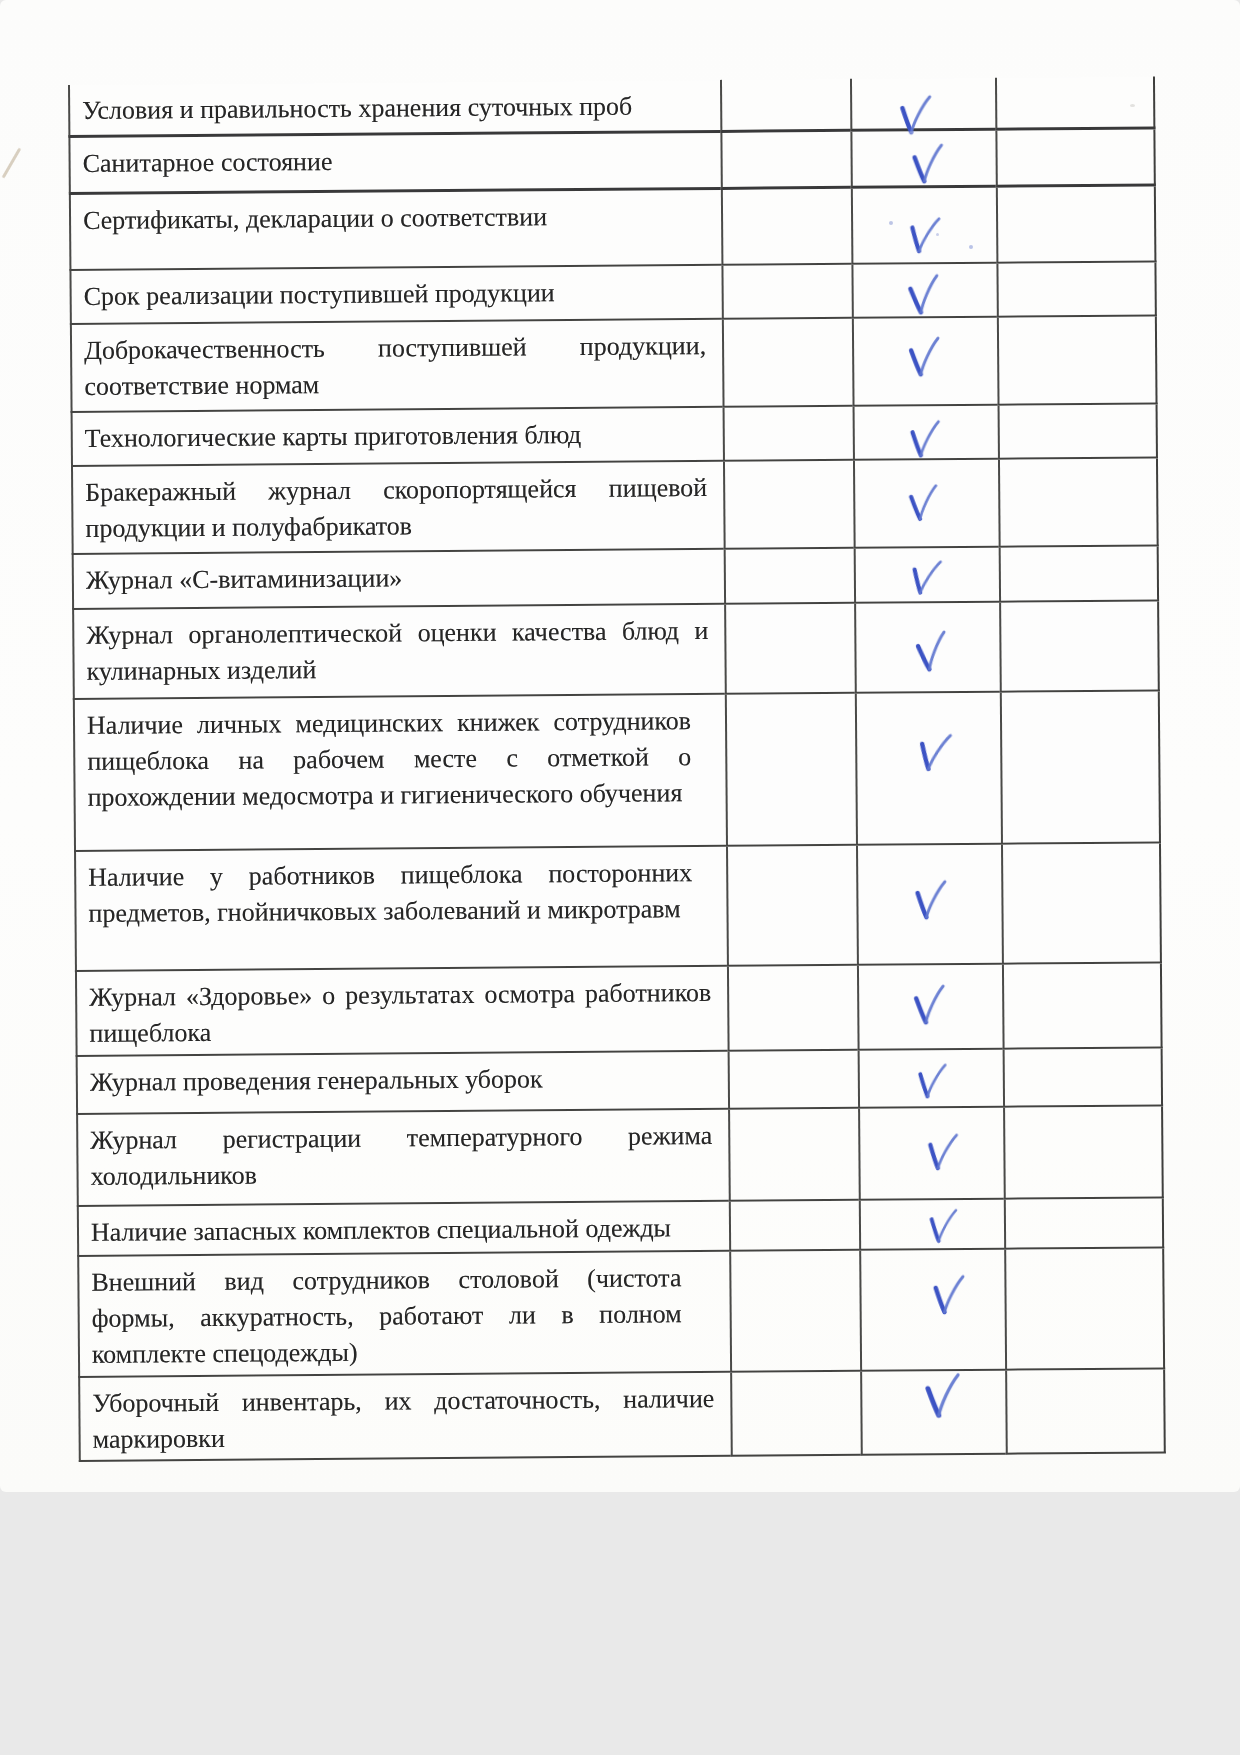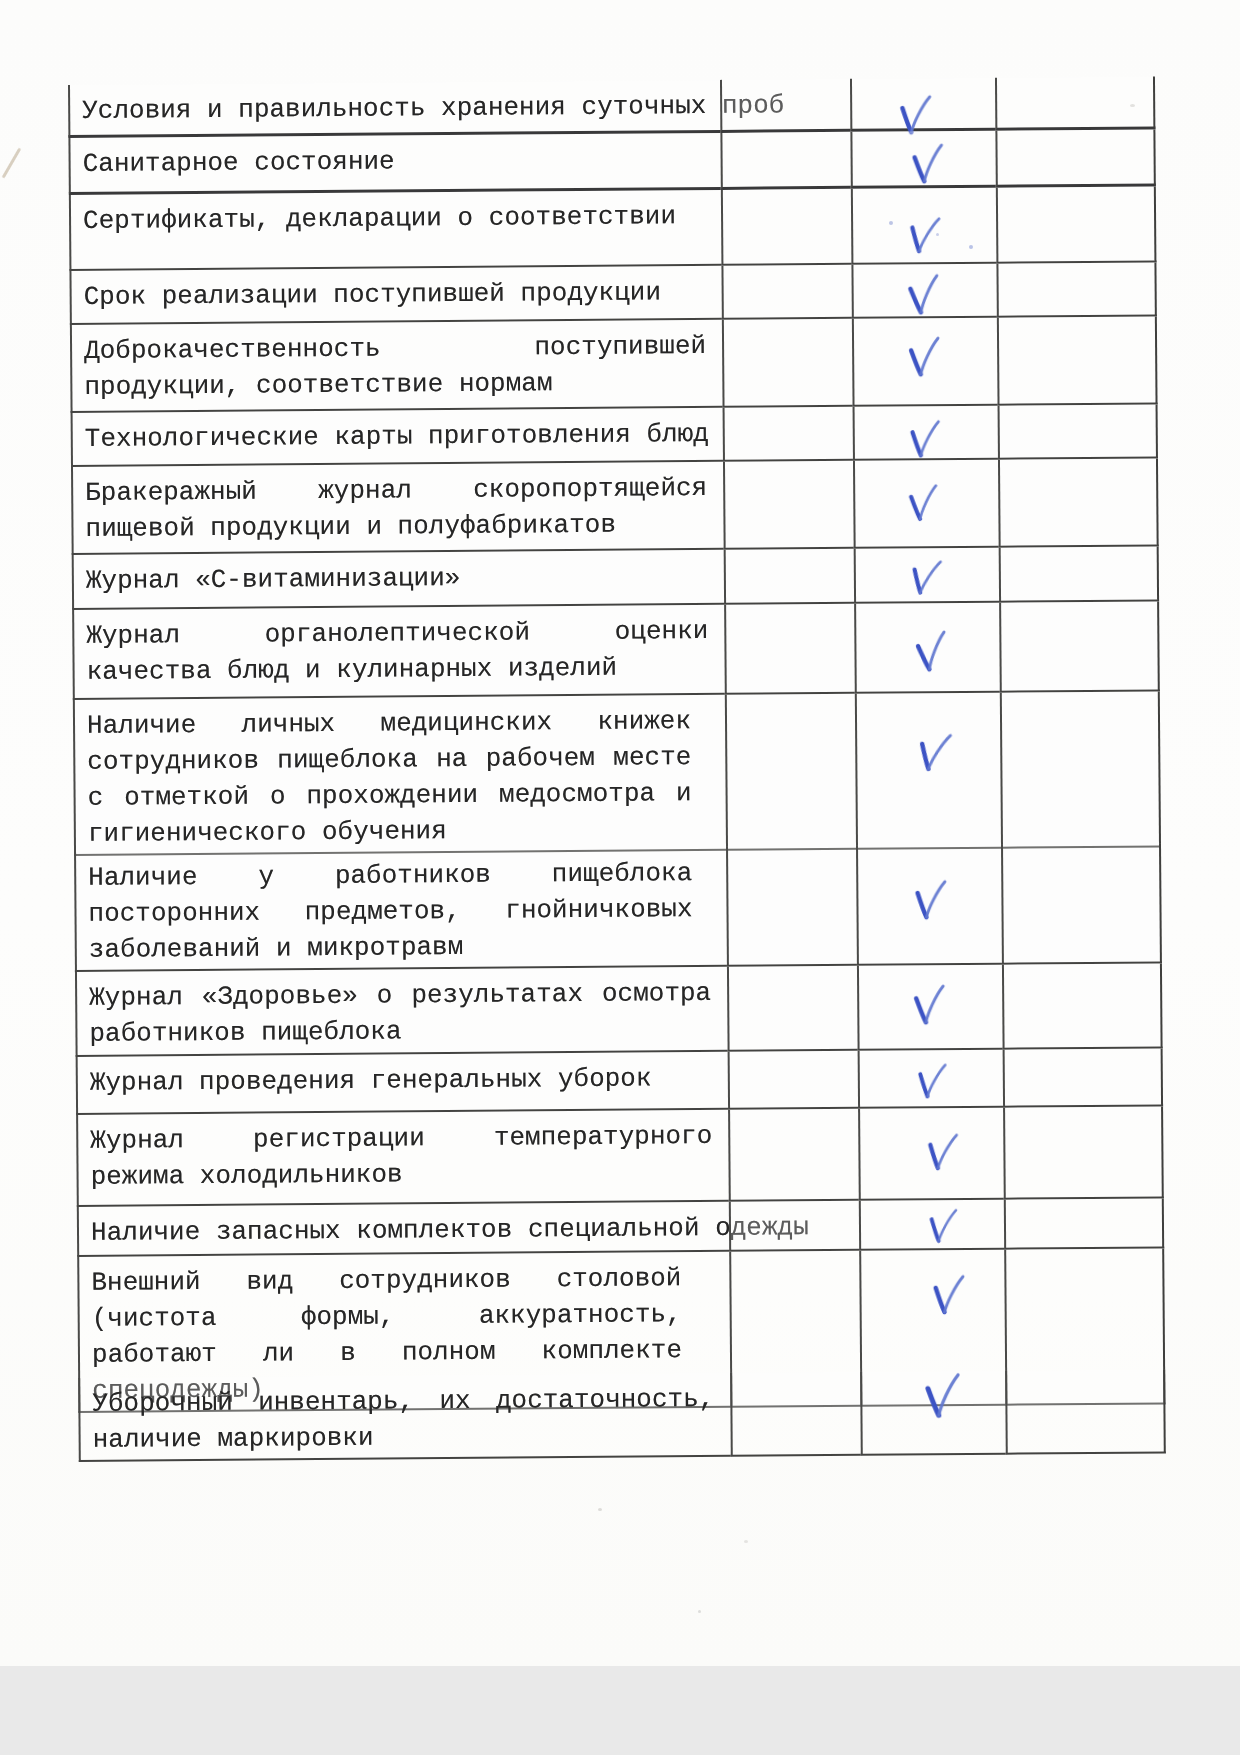--- a/index.html
+++ b/index.html
@@ -1,21 +1,22 @@
 <!DOCTYPE html>
 <html><head>
 <meta charset="utf-8">
 <style>
   html,body{margin:0;padding:0;background:#e9e9e9;}
   .page{
     position:relative;
-    width:1240px;height:1666px;
+    width:1240px;height:1492px;
     background:linear-gradient(180deg,#fcfcfb 0%,#fdfdfc 55%,#fbfbf9 100%);
     overflow:hidden;
-    font-family:Liberation Mono, monospace;
+    font-family:Liberation Serif, serif;
+    border-radius:6px;
   }
   
   .table-rot{
     position:absolute;left:68px;top:85px;
     transform:rotate(-0.45deg);
     transform-origin:0 0;
   }
   .doc-table{width:1087px;}
   .row{
     display:grid;

